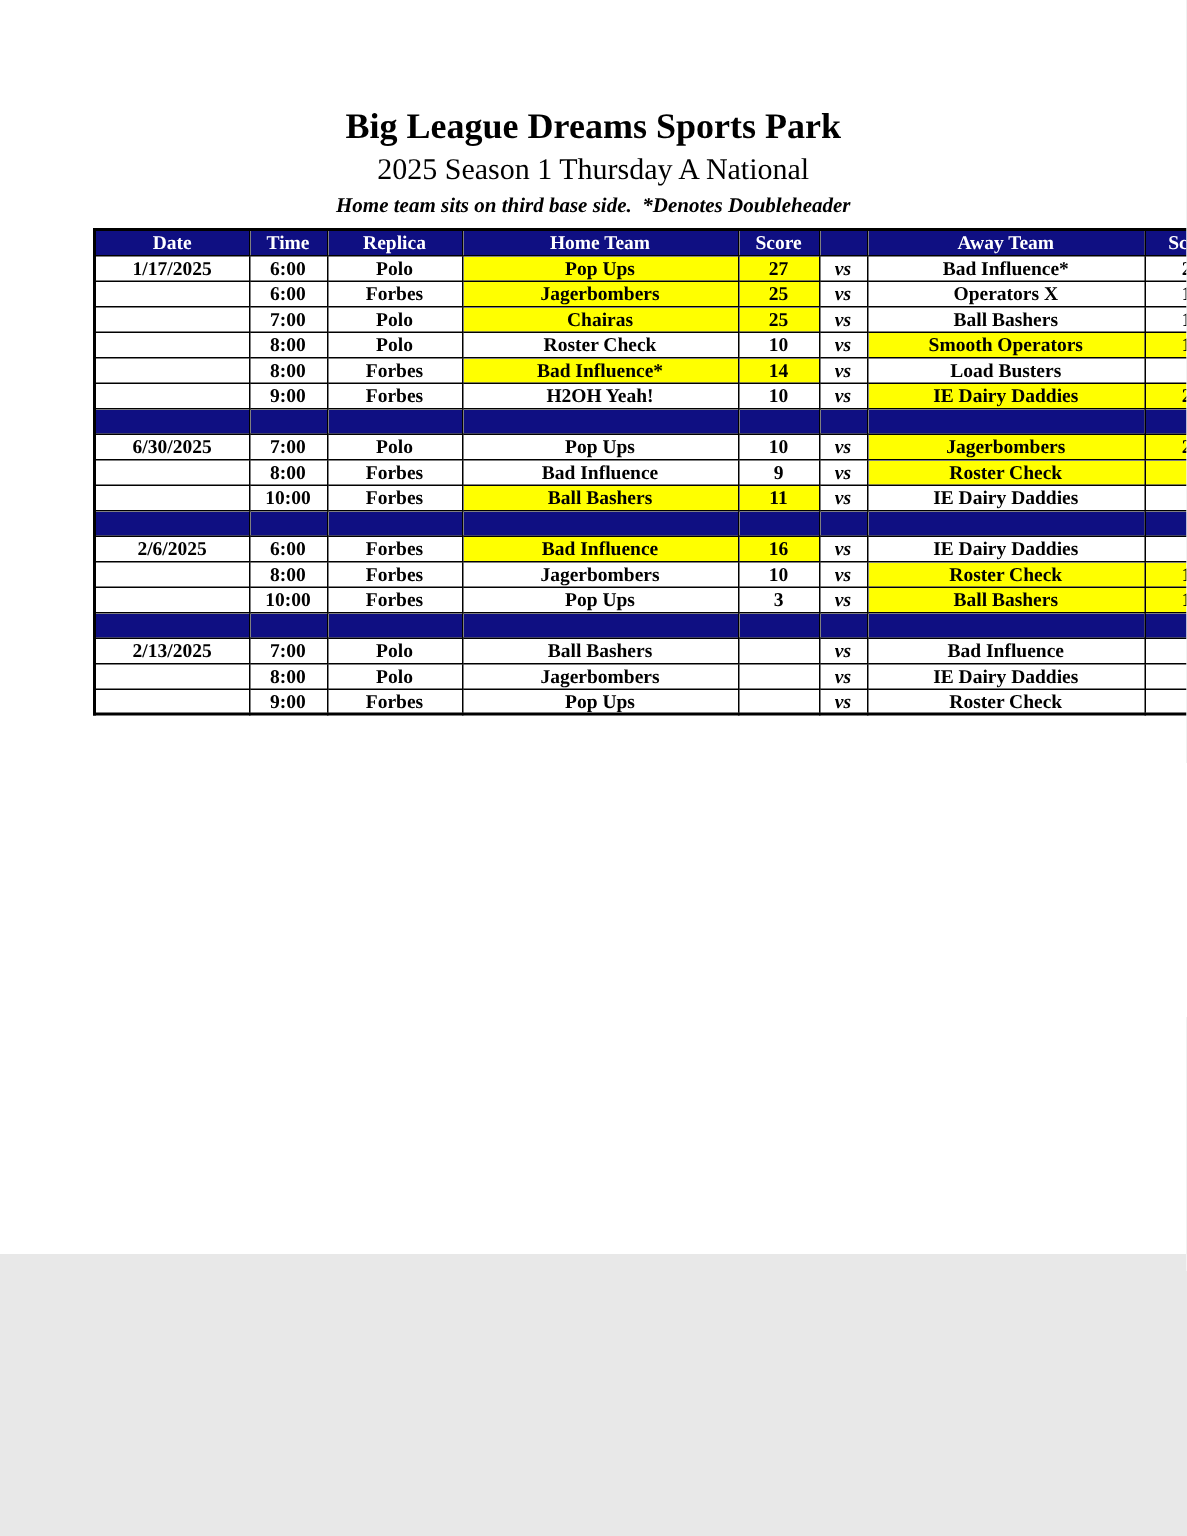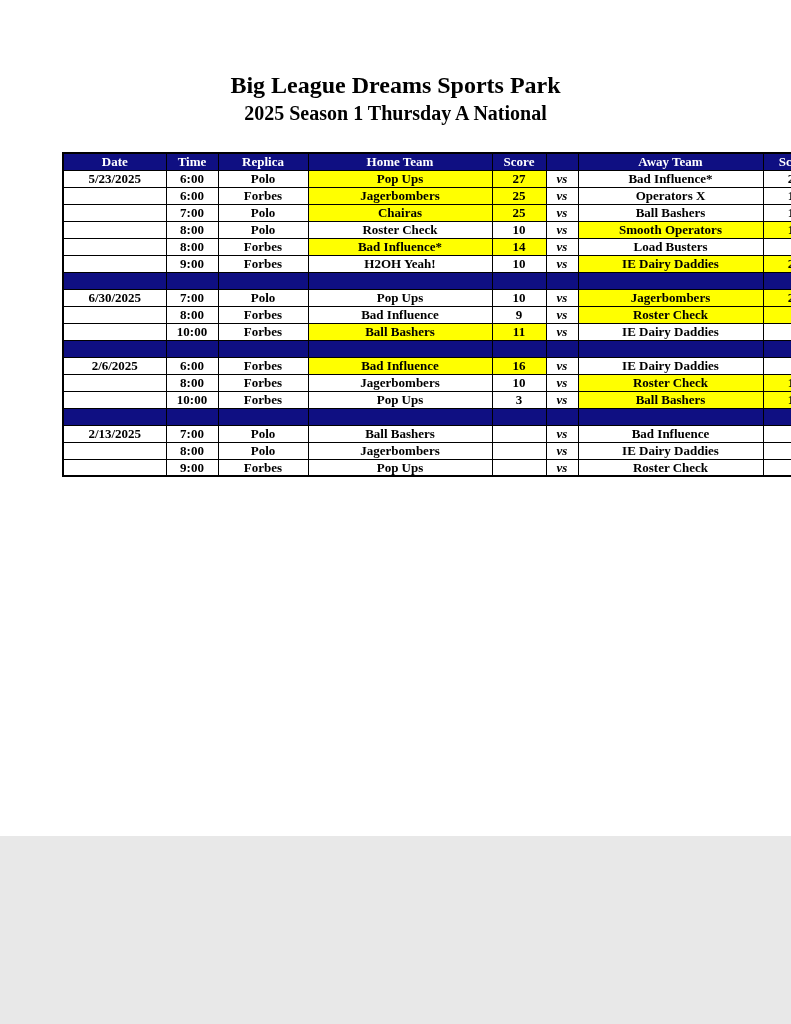--- a/index.html
+++ b/index.html
@@ -12,21 +12,21 @@
     font-family:"Liberation Serif","DejaVu Serif",serif;
     color:var(--text, #000000);
     overflow:hidden;
   }
   .page-title {
     position:absolute; top:72px; left:0; width:100%;
     text-align:center; font-size:24px; font-weight:bold;
   }
   .page-subtitle {
     position:absolute; top:102px; left:0; width:100%;
-    text-align:center; font-size:20px; font-weight:bold;
+    text-align:center; font-size:20px; font-weight:normal;
   }
   .page-note {
     position:absolute; top:130px; left:0; width:100%;
     text-align:center; font-size:14px; font-weight:bold; font-style:italic;
     white-space:pre;
   }
   .table-wrap { position:absolute; left:14px; top:152px; }
   table.schedule {
     border-collapse:collapse;
     table-layout:fixed;
@@ -54,20 +54,21 @@
   tr.sep td { background:var(--header_bg, #0f0f82); height:17px; }
   td.c-vs { font-style:italic; font-size:12px; }
   td.win { background:var(--highlight, #ffff00); }
 </style>
 </head>
 <body>
 
 <div class="sheet">
   <div class="page-title">Big League Dreams Sports Park</div>
   <div class="page-subtitle">2025 Season 1 Thursday A National</div>
+  <div class="page-note">Home team sits on third base side.  *Denotes Doubleheader</div>
 
   <div class="table-wrap">
     <table class="schedule">
       <colgroup>
         <col style="width:103px">
           <col style="width:52px">
           <col style="width:90px">
           <col style="width:184px">
         <col style="width:54px">
           <col style="width:32px">
@@ -81,21 +82,21 @@
         <th>Time</th>
         <th>Replica</th>
         <th>Home Team</th>
         <th>Score</th>
         <th></th>
         <th>Away Team</th>
         <th>Score</th>
       </tr>
 
       <tr>
-        <td>5/23/2025</td>
+        <td>1/17/2025</td>
         <td>6:00</td>
         <td>Polo</td>
         <td class="win">Pop Ups</td>
         <td class="win">27</td>
         <td class="c-vs">vs</td>
         <td>Bad Influence*</td>
         <td>20</td>
       </tr>
       <tr>
         <td></td>

